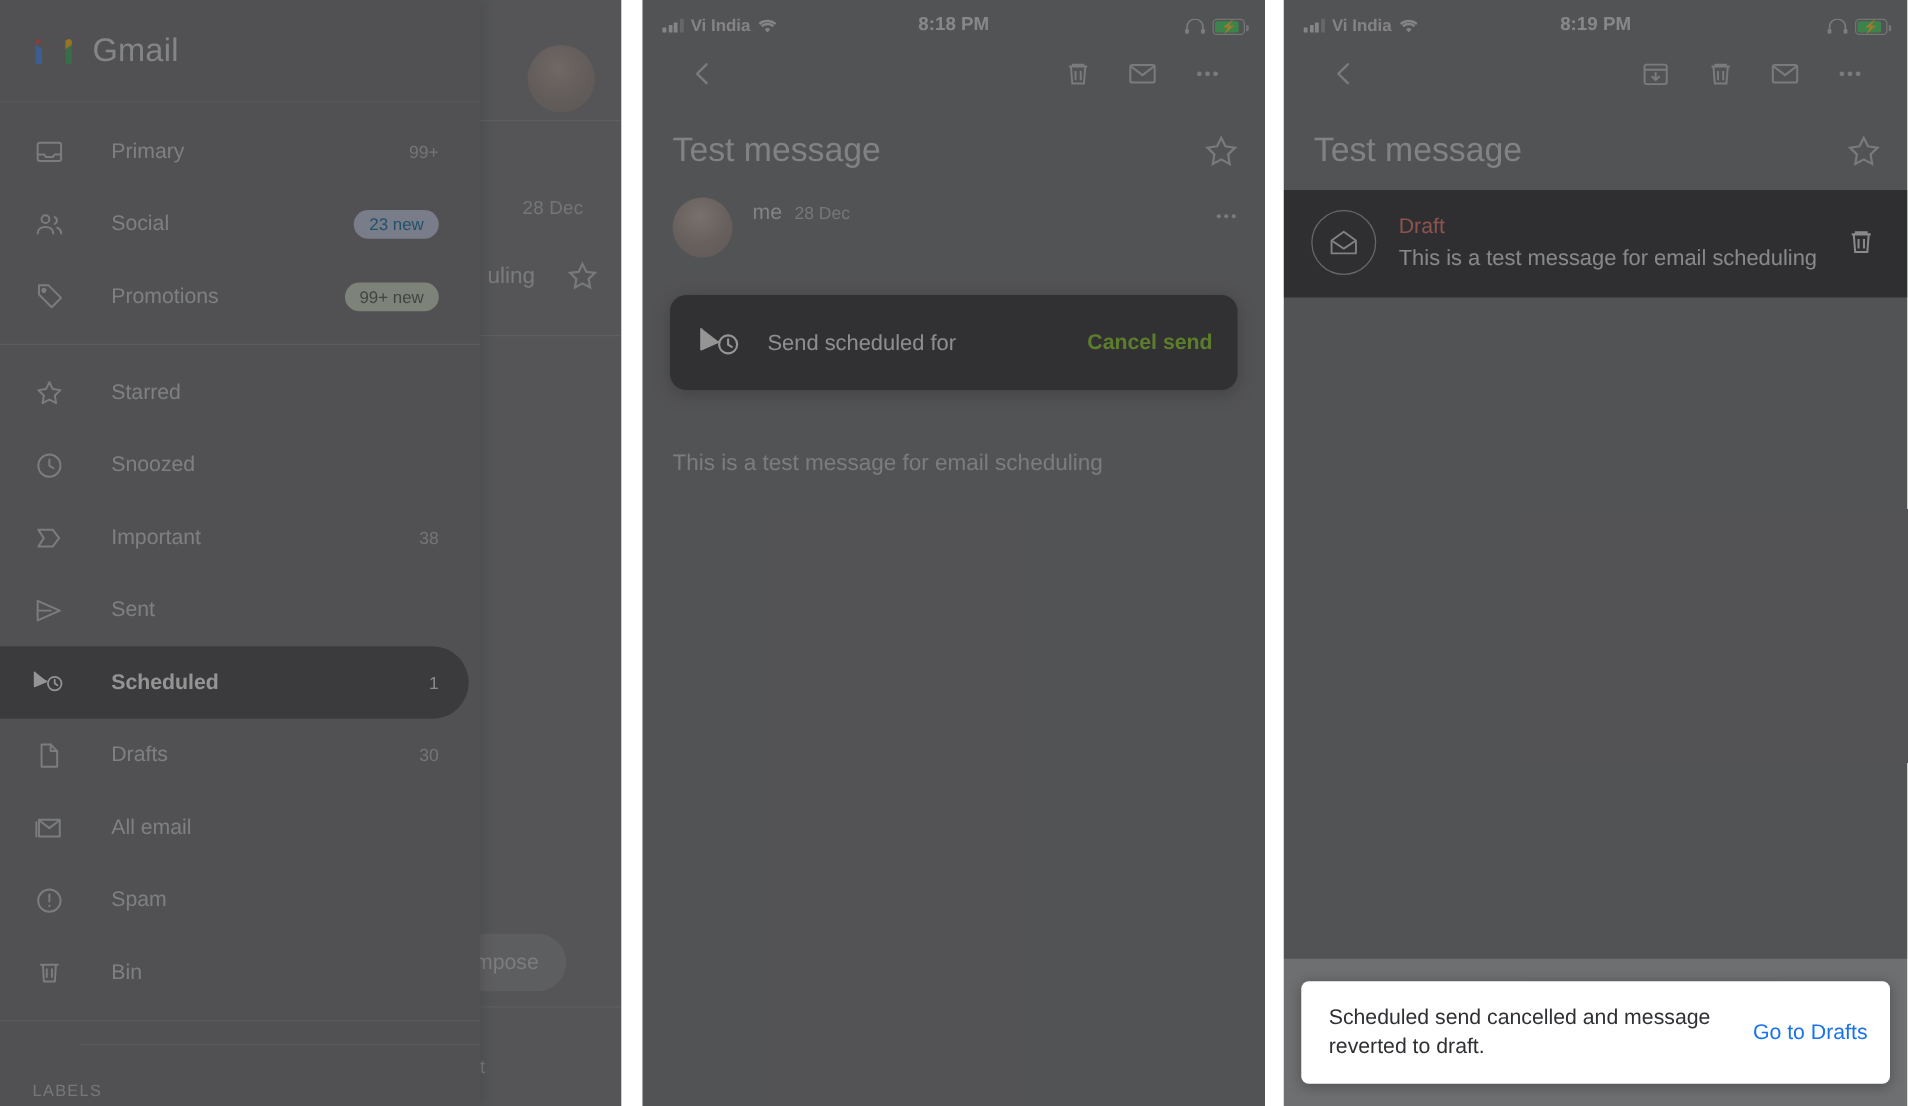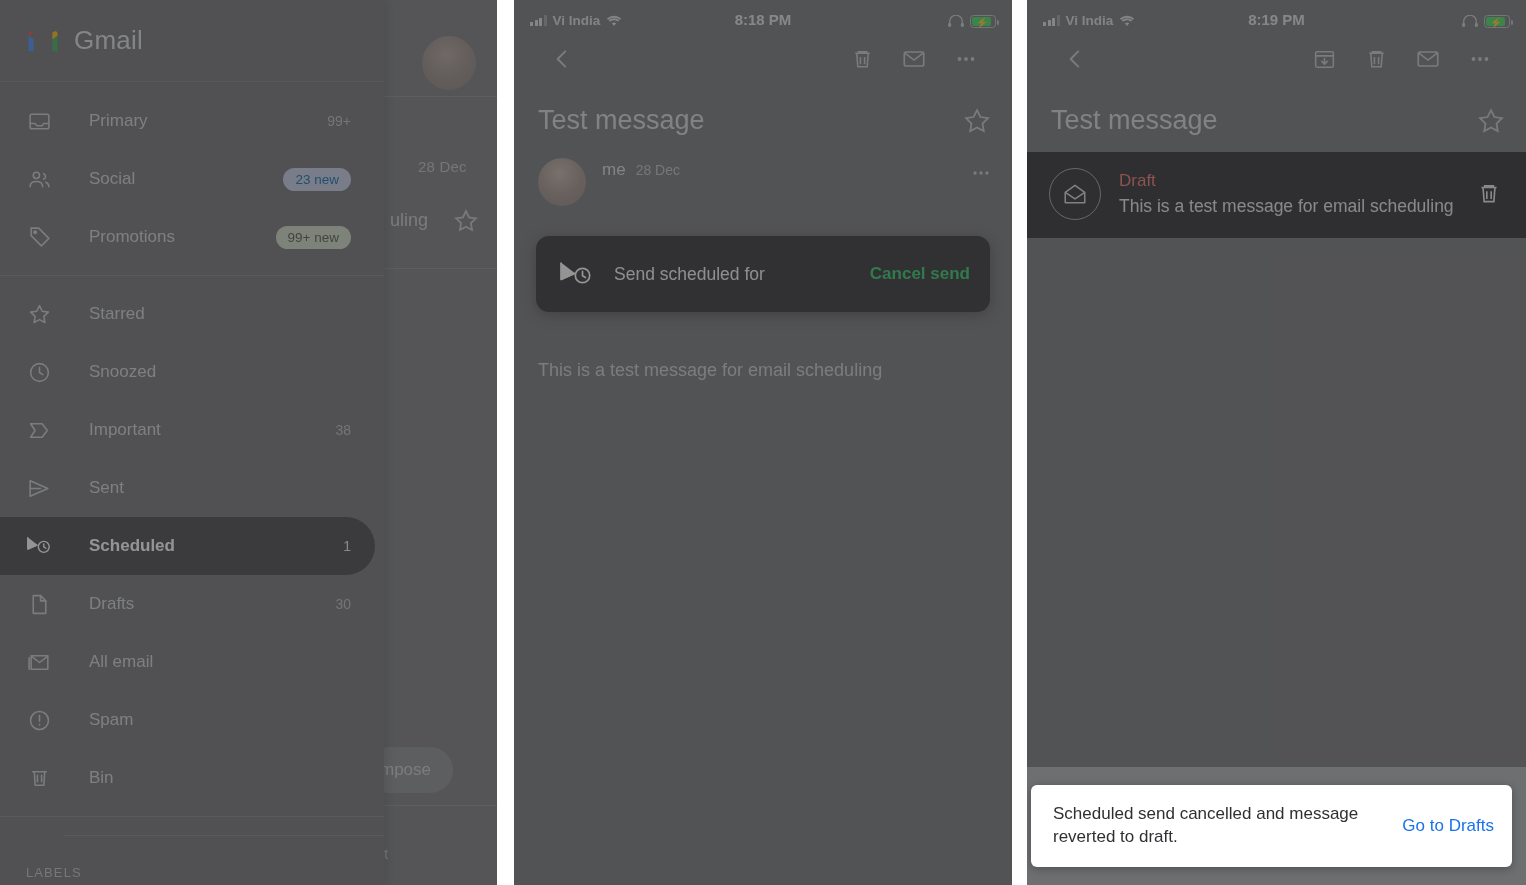--- a/index.html
+++ b/index.html
@@ -190,21 +190,21 @@
 
   .toast {
     position: absolute; left: 22px; right: 22px; top: 236px;
     background: #242528; border-radius: 13px;
     padding: 18px 20px 18px 20px;
     display: flex; align-items: center; gap: 18px;
     box-shadow: 0 3px 14px rgba(0,0,0,.35);
   }
   .toast-ico { width: 40px; height: 40px; flex: none; display: flex; align-items: center; justify-content: center; color: #ffffff; }
   .toast-text { flex: 1; color: #f1f2f3; font-size: 17.5px; line-height: 1.42; }
-  .toast-action { color: #22c55e; font-size: 17px; font-weight: bold; white-space: nowrap; padding-left: 10px; }
+  .toast-action { color: #84cc16; font-size: 17px; font-weight: bold; white-space: nowrap; padding-left: 10px; }
 
   .body-text {
     padding: 36px 24px 0 24px;
     font-size: 18px; color: #c9cbcd;
   }
 
   
   .draft-row {
     background: #1f2023;
     display: flex; align-items: center;
@@ -216,21 +216,21 @@
     border: 1.4px solid #9a9b9e;
     display: flex; align-items: center; justify-content: center;
     color: #d4d5d7; flex: none;
   }
   .draft-meta { flex: 1; }
   .draft-label { color: #ef6f63; font-size: 17px; }
   .draft-snippet { color: #e3e4e6; font-size: 17.5px; margin-top: 5px; }
   .draft-trash { color: #e6e7e9; width: 34px; flex: none; display:flex; align-items:center; justify-content:center; }
 
   .snackbar {
-    position: absolute; left: 4px; right: 14px; bottom: 18px;
+    position: absolute; left: 14px; right: 14px; bottom: 18px;
     background: #ffffff; border-radius: 6px;
     padding: 18px 18px 18px 22px;
     display: flex; align-items: center; gap: 12px;
     box-shadow: 0 2px 10px rgba(0,0,0,.28);
   }
   .snackbar-text { flex: 1; color: #2f3033; font-size: 17px; line-height: 1.35; }
   .snackbar-action { color: #1a73e8; font-size: 17px; white-space: nowrap; }
 
   svg { display: block; }
 </style>

